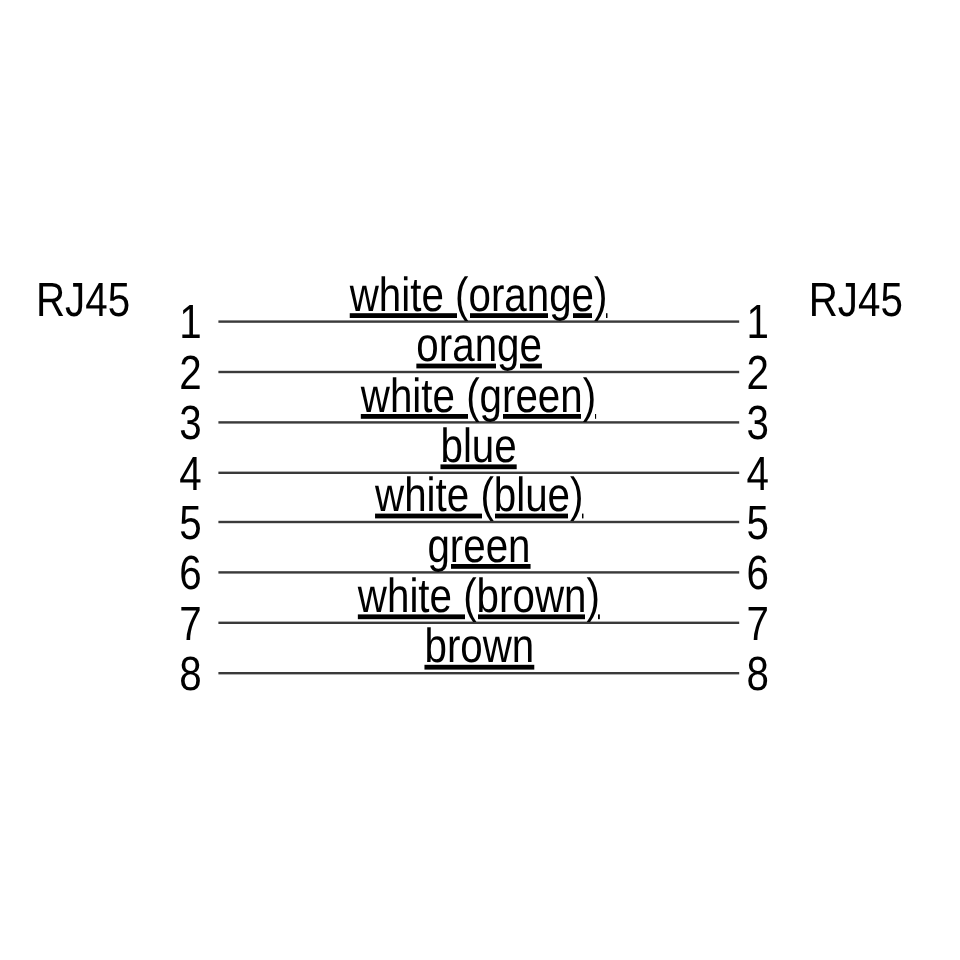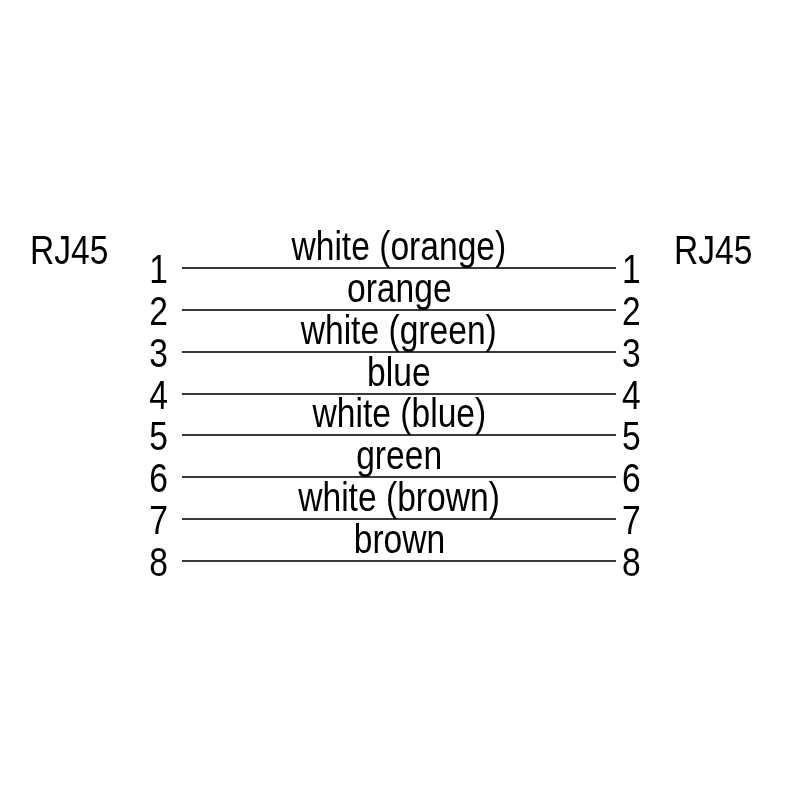--- a/index.html
+++ b/index.html
@@ -73,20 +73,21 @@
   }
   .wire-label {
     position: absolute;
     left: 182px;
     bottom: 2px;
     width: 434px;
     display: flex;
     justify-content: center;
     align-items: flex-end;
     font-size: 40px;
+    text-decoration: underline;
   }
   .wire-label .txt {
     transform-origin: center bottom;
     white-space: nowrap;
   }
 </style>
 </head>
 <body>
 
 <div class="canvas">

